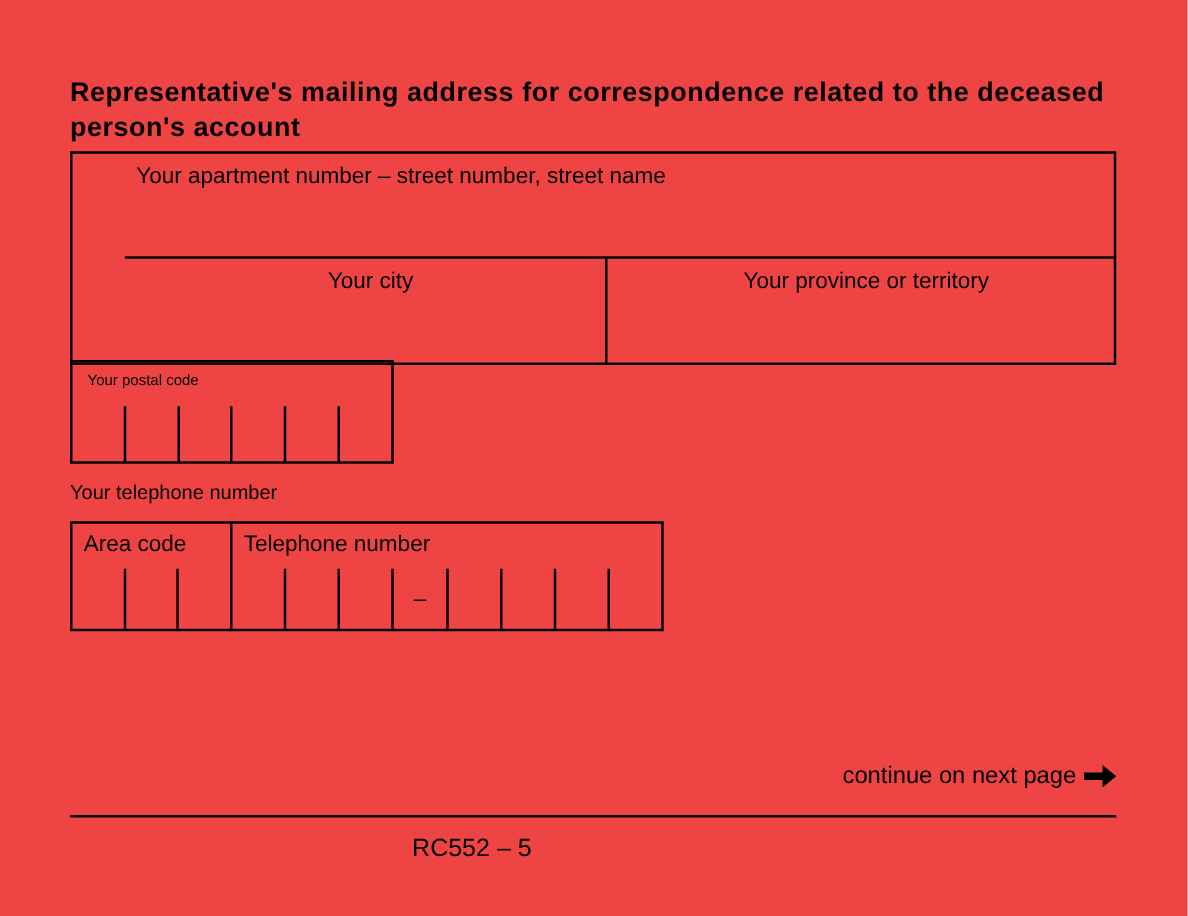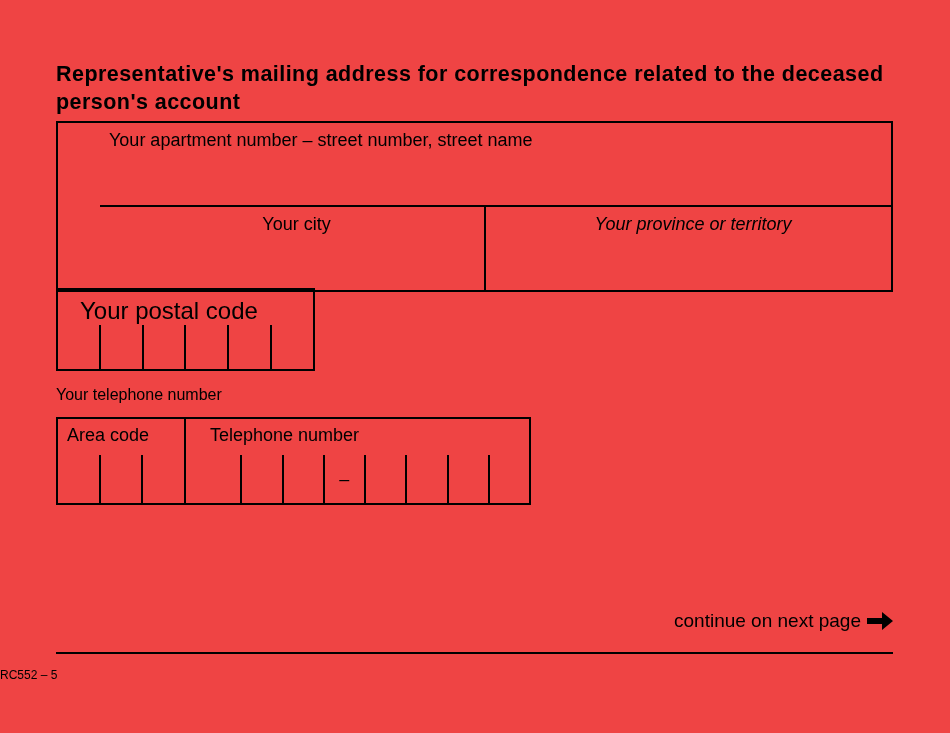--- a/index.html
+++ b/index.html
@@ -61,42 +61,42 @@
   .cell {
     box-sizing: border-box;
     position: relative;
     padding: 7px 0 0 9px;
   }
   .cell-street { width: 100%; }
   .cell-city {
     width: 386px;
     border-right: 2px solid #000;
   }
-  .cell-prov { flex: 1 1 auto; font-style: italic; }
+  .cell-prov { flex: 1 1 auto; }
   .field-label {
     font-size: 18px;
     line-height: 1.15;
     white-space: nowrap;
   }
 
   
   .postal-box {
     position: absolute;
     left: 56px;
     top: 288px;
     width: 259px;
     height: 83px;
     border: 2px solid #000;
     box-sizing: border-box;
   }
   .postal-label {
     position: absolute;
-    left: 22px;
+    left: 12px;
     top: 7px;
-    font-size: 24px;
+    font-size: 12px;
     white-space: nowrap;
   }
   .postal-cells {
     position: absolute;
     left: 0;
     top: 35px;
     right: 0;
     bottom: 0;
     display: flex;
   }
@@ -118,21 +118,20 @@
   }
   .tel-box {
     position: absolute;
     left: 56px;
     top: 417px;
     width: 475px;
     height: 88px;
     border: 2px solid #000;
     box-sizing: border-box;
     display: flex;
-    gap: 15px;
   }
   .tel-area {
     width: 128px;
     border-right: 2px solid #000;
     box-sizing: border-box;
     position: relative;
   }
   .tel-number {
     flex: 1 1 auto;
     box-sizing: border-box;
@@ -196,21 +195,22 @@
     top: 652px;
     width: 837px;
     height: 0;
     border-top: 2px solid #000;
   }
   .footer-code {
     position: absolute;
     left: 0;
     top: 668px;
     width: 755px;
-    font-size: 12px;
+    text-align: center;
+    font-size: 20px;
   }
 </style>
 </head>
 <body>
 
 <div class="page">
 
   <div class="heading">Representative's mailing address for correspondence related to the deceased person's account</div>
 
   <div class="address-table">

